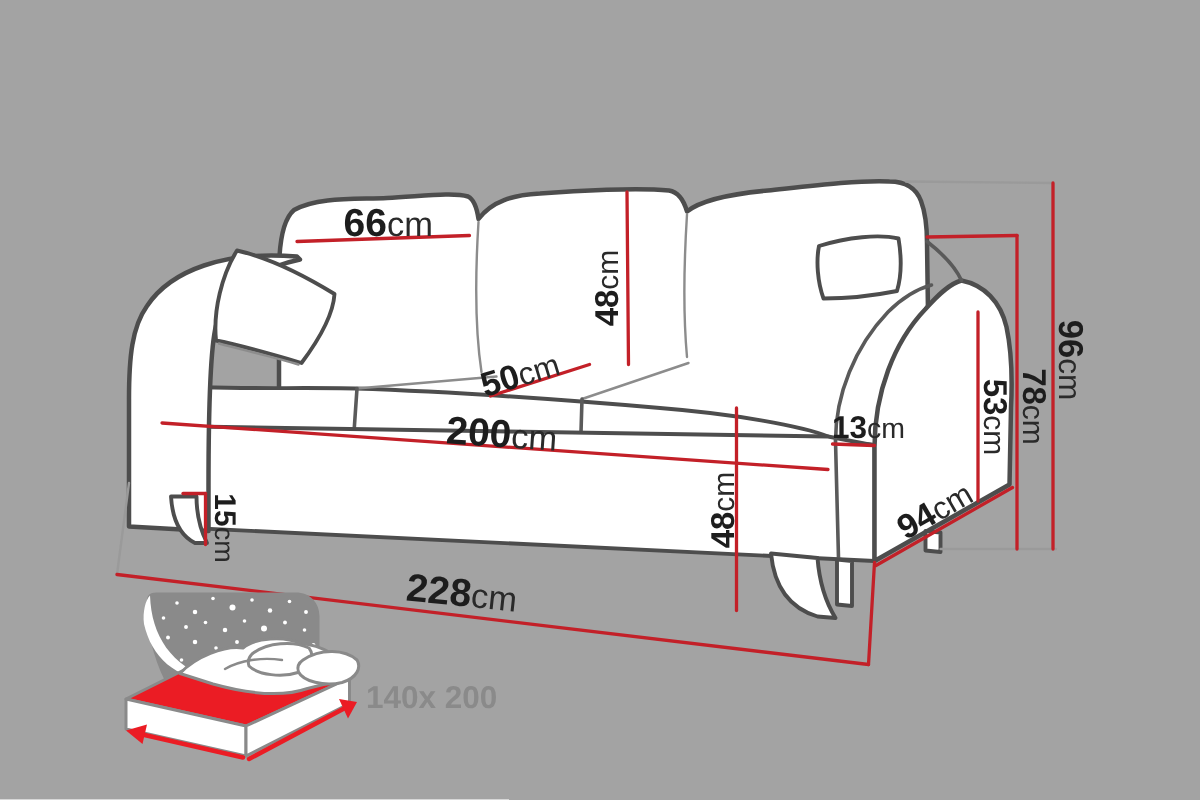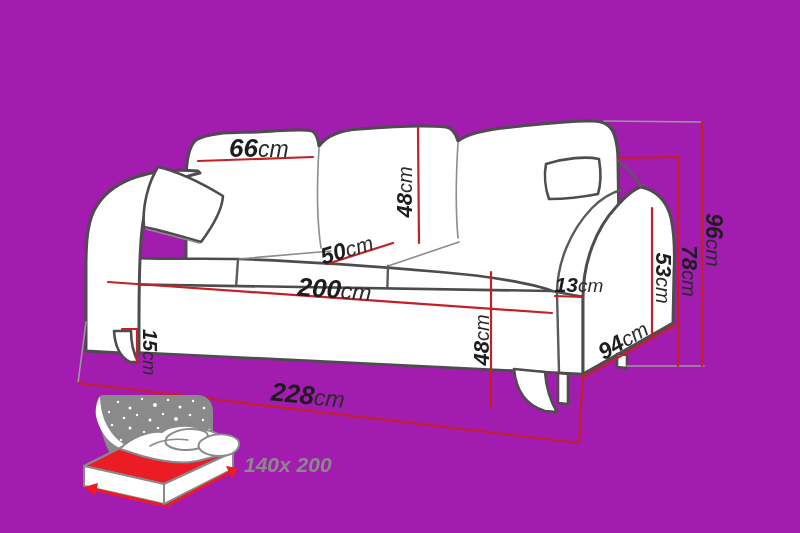--- a/index.html
+++ b/index.html
@@ -1,17 +1,17 @@
 <!DOCTYPE html>
 <html><head>
 <meta charset="utf-8">
 <style>
   html,body{margin:0;padding:0;background:#ffffff;}
-  .stage{position:relative;width:800px;height:533px;background:#a21caf;overflow:hidden;
-         font-family:"Liberation Sans", sans-serif;font-style:italic;}
+  .stage{position:relative;width:800px;height:533px;background:#a3a3a3;overflow:hidden;
+         font-family:"Liberation Sans", sans-serif;}
   svg{display:block;}
   .outline{fill:#ffffff;stroke:#4d4d4d;stroke-width:3;stroke-linecap:round;stroke-linejoin:round;}
   .outline2{fill:none;stroke:#5a5a5a;stroke-width:2.4;stroke-linecap:round;stroke-linejoin:round;}
   .outline3{fill:none;stroke:#8c8c8c;stroke-width:1.6;stroke-linecap:round;}
   .whitefill{fill:#ffffff;stroke:#4d4d4d;stroke-width:2.6;stroke-linejoin:round;}
   .ext{fill:none;stroke:#9a9a9a;stroke-width:1.6;stroke-linecap:round;}
   .dim{fill:none;stroke:#c32028;stroke-width:2.2;stroke-linecap:round;}
   .num{font-weight:bold;fill:#1d1d1d;}
   .unit{font-weight:normal;fill:#2a2a2a;}
   .bedline{fill:#ffffff;stroke:#8a8a8a;stroke-width:2;stroke-linejoin:round;}

